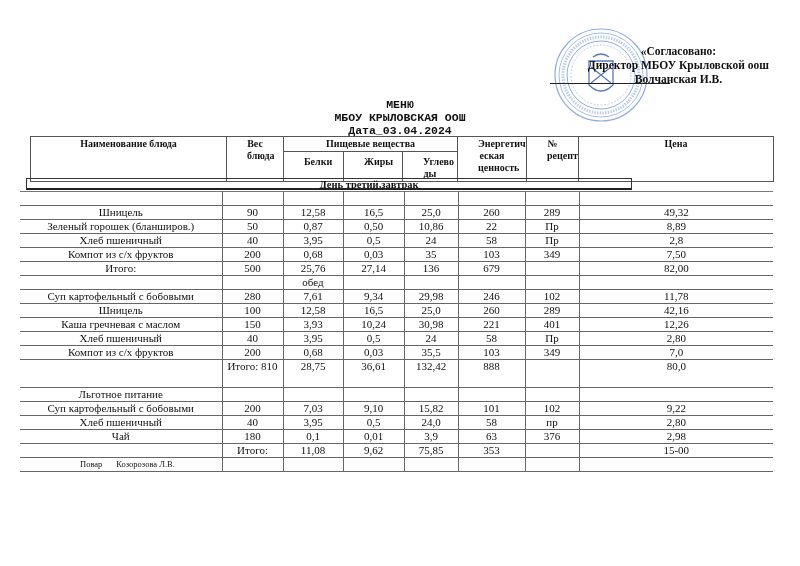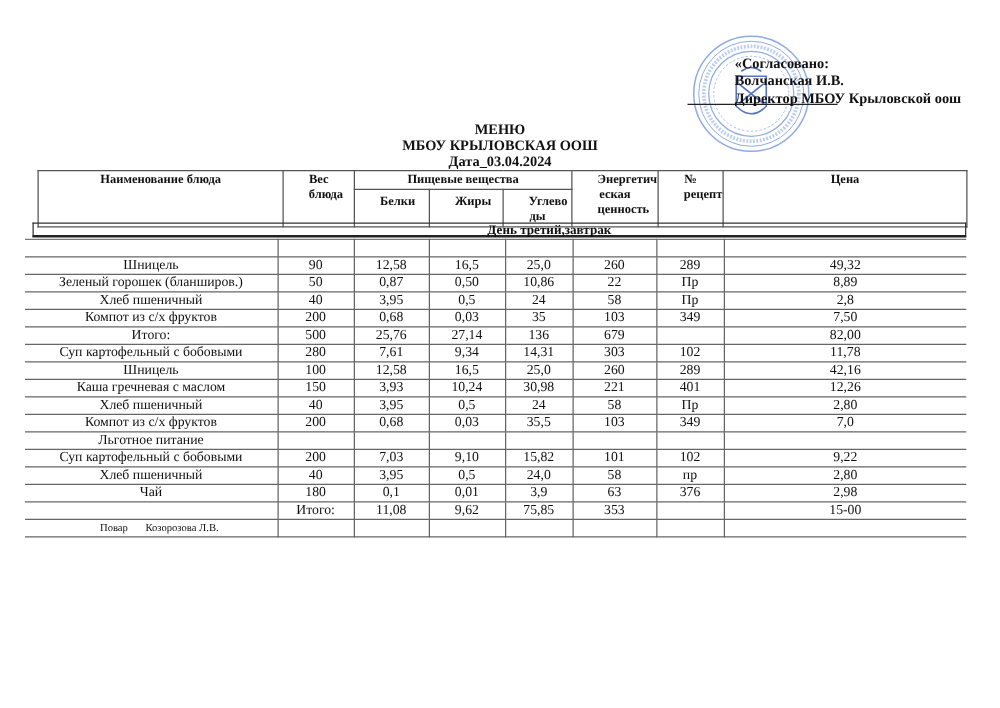--- a/index.html
+++ b/index.html
@@ -2,31 +2,31 @@
 <html><head>
 <meta charset="utf-8">
 <style>
   html, body { margin:0; padding:0; }
   body {
     width:800px; height:566px; background:#ffffff; position:relative; overflow:hidden;
     font-family:"Liberation Serif", "DejaVu Serif", serif; color:#111;
   }
   .abs { position:absolute; }
   
-  .approval { right:31px; top:44px; text-align:left; font-weight:bold; font-size:11.5px; line-height:14px; }
+  .approval { right:31px; top:44px; text-align:center; font-weight:bold; font-size:11.5px; line-height:14px; }
   .approval div { white-space:nowrap; }
   .sig-line { left:550px; top:83px; width:120px; height:0; border-top:1px solid #222; }
   .stamp { left:553px; top:27px; width:96px; height:96px; }
   
-  .titles { left:300px; width:200px; top:98px; text-align:center; font-weight:bold; font-size:11.5px; line-height:13px; }
+  .titles { left:300px; width:200px; top:98px; text-align:center; font-weight:bold; font-size:11.5px; line-height:13px;font-family:Liberation Mono, monospace; }
   
   table { border-collapse:collapse; table-layout:fixed; }
   .hdr { left:30px; top:136px; width:743px; }
   .hdr td { border:1px solid #555; font-weight:bold; font-size:10px; text-align:center; vertical-align:top; padding:1px 20px; line-height:12px; }
-  .section { left:26px; top:178px; width:747px; height:12px; border:1px solid #333; border-bottom:2px solid #222; font-weight:bold; font-size:10.5px; text-align:center; line-height:12px; box-sizing:border-box; }
+  .section { left:26px; top:178px; width:606px; height:12px; border:1px solid #333; border-bottom:2px solid #222; font-weight:bold; font-size:10.5px; text-align:center; line-height:12px; box-sizing:border-box; }
   .section span { padding-left:80px; }
   .body { left:20px; top:191px; width:753px; }
   .body td { border:1px solid #666; border-top:1px solid #777; font-size:11px; text-align:center; padding:0 2px; line-height:13px; height:13px; white-space:nowrap; overflow:hidden; vertical-align:top; }
   .body tr.tall td { height:27px; }
   .body td.cook { font-size:8.5px; text-align:left; padding-left:60px; }
   .body td.wrap { white-space:normal; }
   .body td.c-price { border-right:none;margin-top:44px; }
   .body td:first-child { border-left:none; }
 </style>
 </head>
@@ -43,22 +43,22 @@
   <g stroke="#3a5fb5" fill="none" stroke-width="1.3" opacity="0.85">
     <path d="M36 34 L60 34 L60 58 Q48 70 36 58 Z"></path>
     <path d="M38 40 L58 56 M58 40 L38 56"></path>
     <path d="M40 30 Q48 24 56 30"></path>
   </g>
 </svg>
 <div class="abs sig-line"></div>
 
 <div class="abs approval">
   <div>«Согласовано:</div>
+  <div>Директор МБОУ Крыловской оош</div>
   <div>Волчанская И.В.</div>
-  <div>Директор МБОУ Крыловской оош</div>
 </div>
 
 <div class="abs titles">
   <div>МЕНЮ</div>
   <div>МБОУ КРЫЛОВСКАЯ ООШ</div>
   <div>Дата_03.04.2024</div>
 </div>
 
 <table class="abs hdr">
   <colgroup>
@@ -156,26 +156,36 @@
         <td>Итого:</td>
         <td>500</td>
         <td>25,76</td>
         <td>27,14</td>
         <td>136</td>
         <td>679</td>
         <td></td>
         <td class="c-price">82,00</td>
       </tr>
       <tr>
+        <td></td>
+        <td></td>
+        <td>обед</td>
+        <td></td>
+        <td></td>
+        <td></td>
+        <td></td>
+        <td class="c-price"></td>
+      </tr>
+      <tr>
         <td>Суп картофельный с бобовыми</td>
         <td>280</td>
         <td>7,61</td>
         <td>9,34</td>
-        <td>14,31</td>
-        <td>303</td>
+        <td>29,98</td>
+        <td>246</td>
         <td>102</td>
         <td class="c-price">11,78</td>
       </tr>
       <tr>
         <td>Шницель</td>
         <td>100</td>
         <td>12,58</td>
         <td>16,5</td>
         <td>25,0</td>
         <td>260</td>
@@ -205,20 +215,30 @@
       <tr>
         <td>Компот из с/х фруктов</td>
         <td>200</td>
         <td>0,68</td>
         <td>0,03</td>
         <td>35,5</td>
         <td>103</td>
         <td>349</td>
         <td class="c-price">7,0</td>
       </tr>
+      <tr class="tall">
+        <td></td>
+        <td class="wrap">Итого: 810</td>
+        <td>28,75</td>
+        <td>36,61</td>
+        <td>132,42</td>
+        <td>888</td>
+        <td></td>
+        <td class="c-price">80,0</td>
+      </tr>
       <tr>
         <td>Льготное питание</td>
         <td></td>
         <td></td>
         <td></td>
         <td></td>
         <td></td>
         <td></td>
         <td class="c-price"></td>
       </tr>

